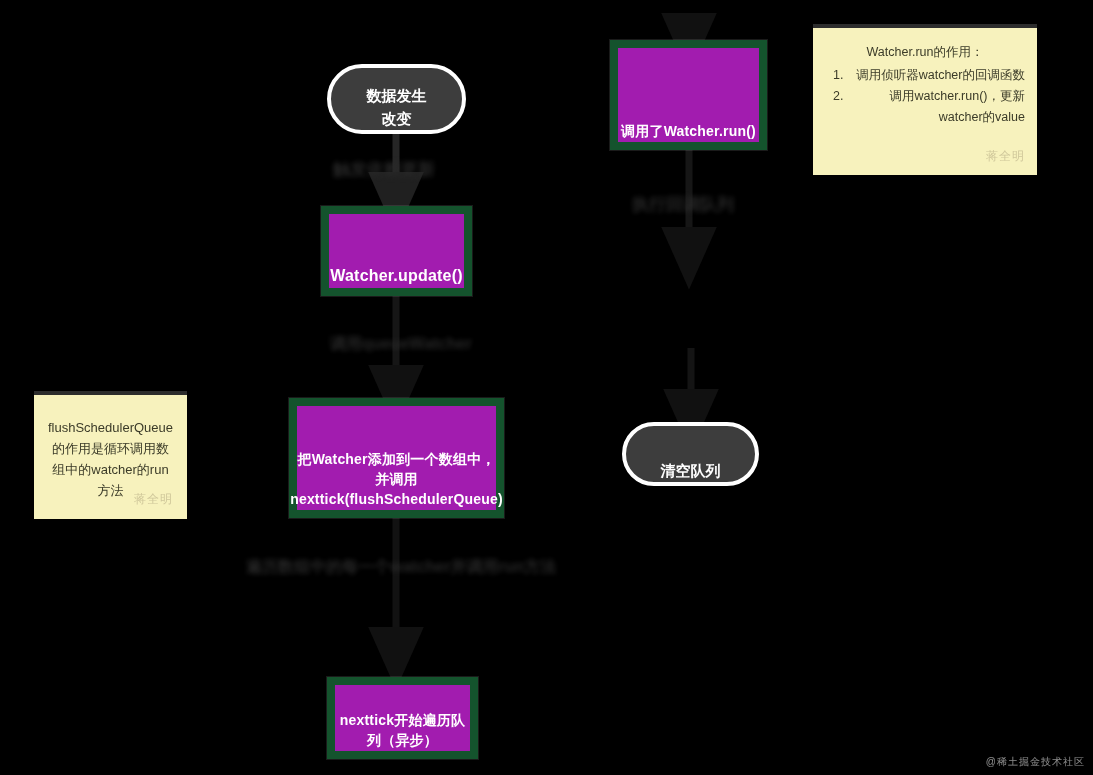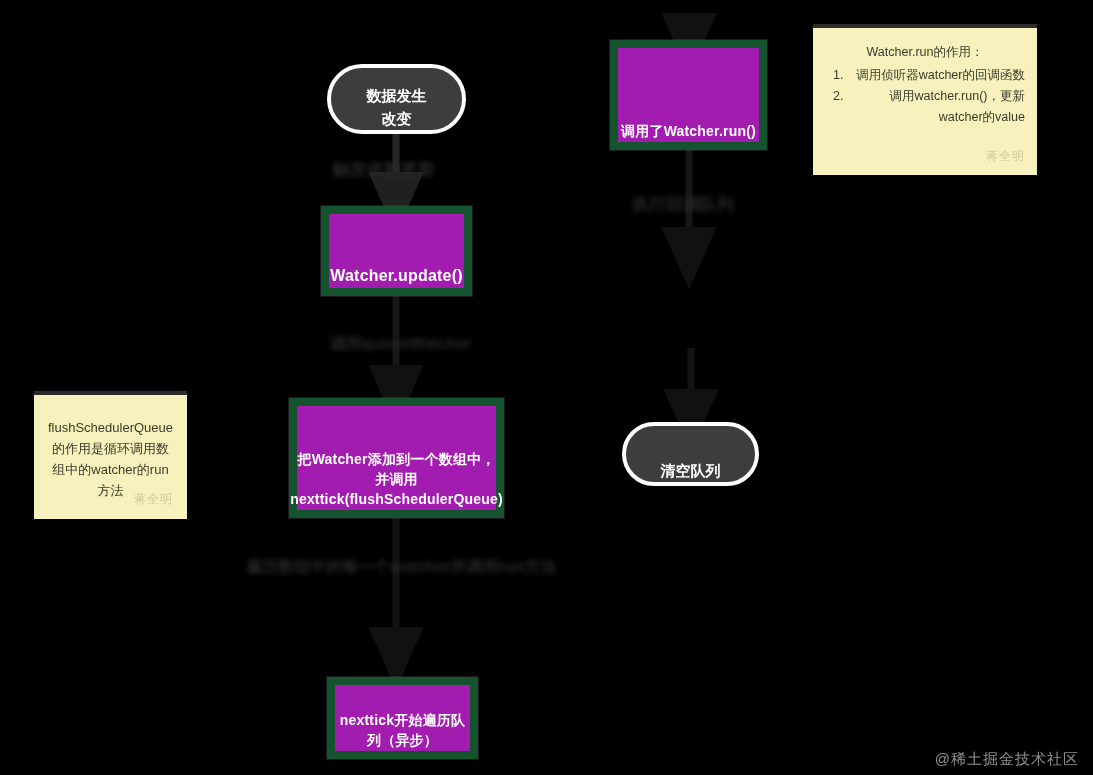--- a/index.html
+++ b/index.html
@@ -104,24 +104,24 @@
     white-space: nowrap;
     filter: blur(2.4px);
     opacity: .92;
     text-align: center;
     font-family: "Liberation Sans", "DejaVu Sans", sans-serif;
   }
 
   
   .watermark {
     position: absolute;
-    right: 14px;
+    right: 8px;
     bottom: 6px;
     color: rgba(255,255,255,.55);
-    font-size: 15px;
+    font-size: 10px;
     letter-spacing: 1px;
     text-shadow: 0 0 2px rgba(0,0,0,.9);
     white-space: nowrap;
   }
 </style>
 </head>
 <body>
 
 <div id="canvas">
 

